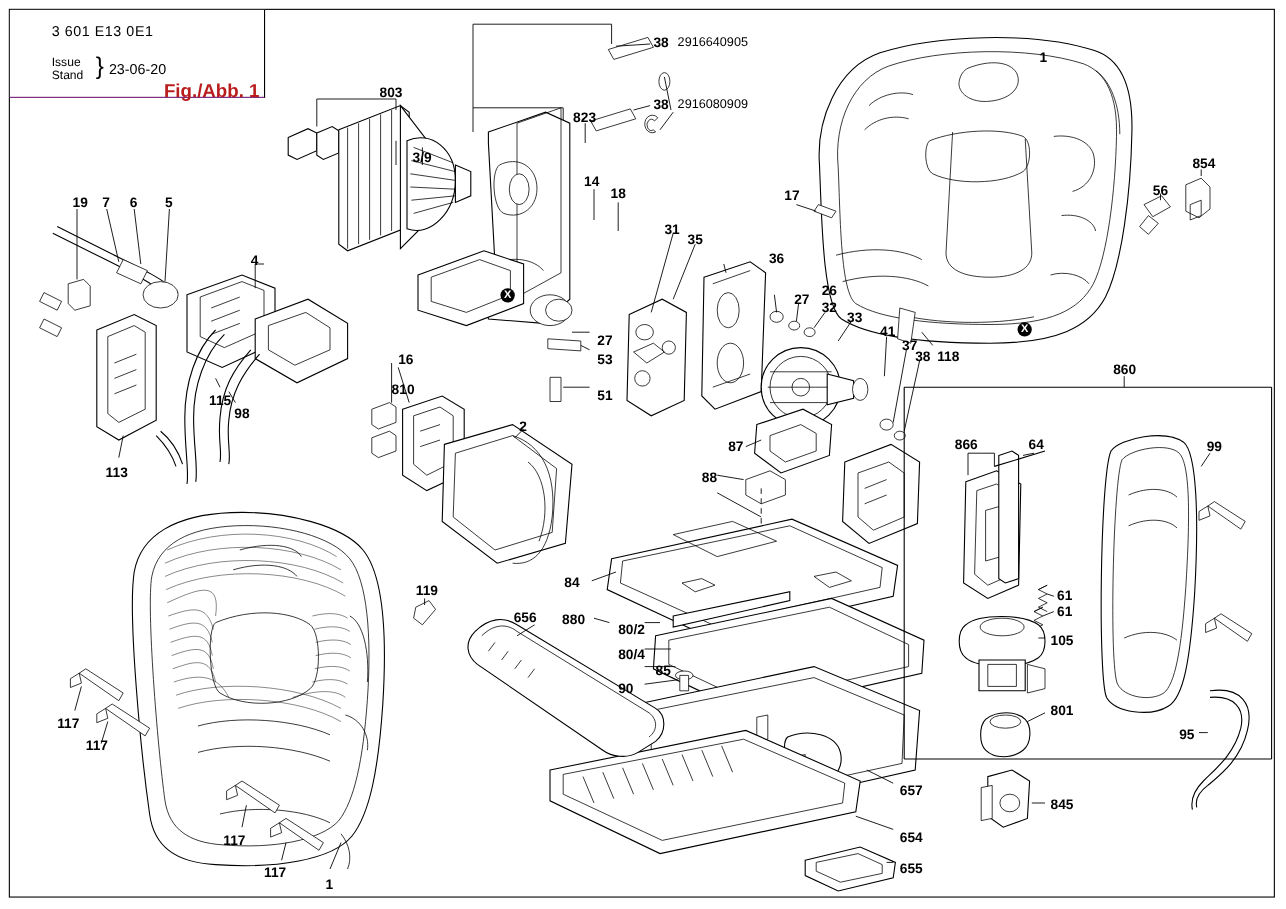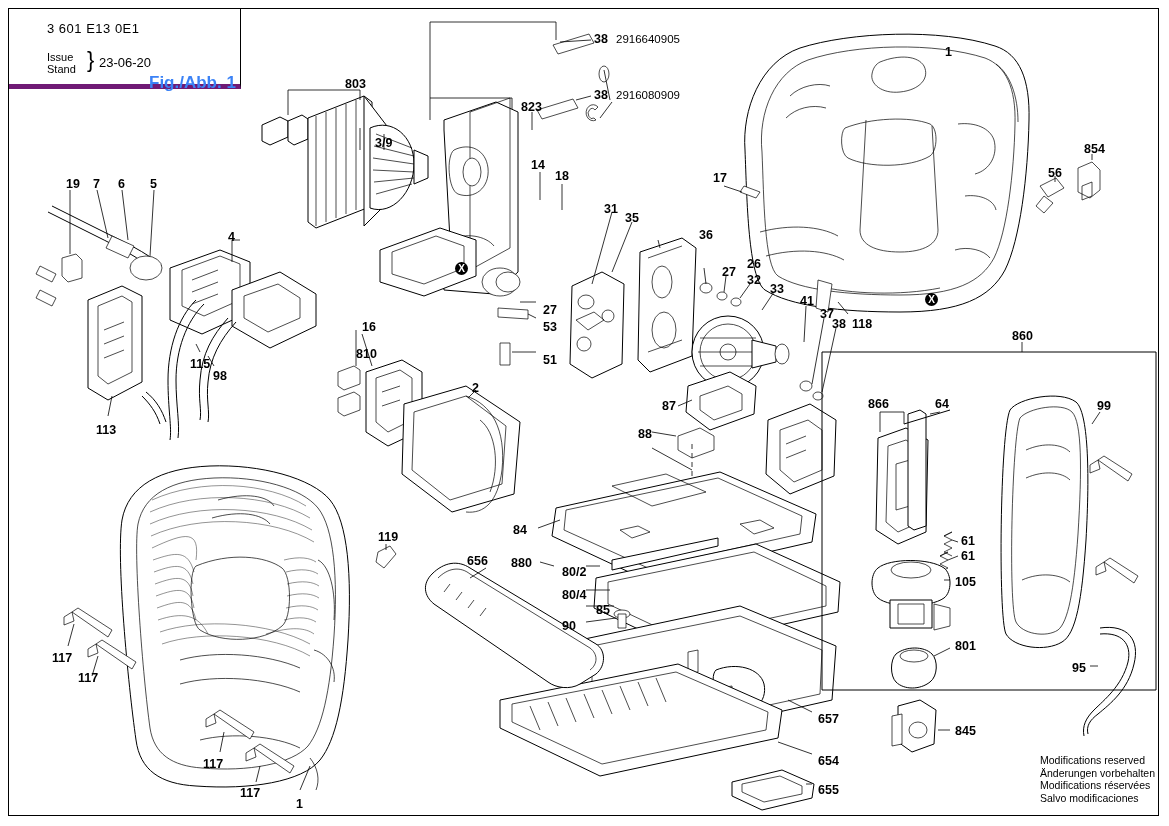--- a/index.html
+++ b/index.html
@@ -27,21 +27,21 @@
     box-sizing: border-box;
   }
   
   .title-block {
     position: absolute;
     left: 9px;
     top: 9px;
     width: 232px;
     height: 80px;
     border-right: 1px solid #000;
-    border-bottom: 5px solid #701a75;
+    border-bottom: 1px solid #701a75;
     box-sizing: border-box;
     background: #fff;
   }
   .tb-partno {
     position: absolute;
     left: 38px;
     top: 12px;
     font-size: 13px;
     letter-spacing: 0.5px;
     color: #000;
@@ -70,21 +70,21 @@
     font-size: 13px;
     color: #000;
     white-space: nowrap;
   }
   .tb-fig {
     position: absolute;
     left: 140px;
     top: 64px;
     font-size: 17px;
     font-weight: bold;
-    color: #3b82f6;
+    color: #b91c1c;
     white-space: nowrap;
     text-align: right;
   }
   
   .lbl {
     position: absolute;
     font-size: 12.5px;
     font-weight: bold;
     color: #000;
     white-space: nowrap;
@@ -539,20 +539,14 @@
       <div class="lbl" style="left: 955px; top: 725px;">845</div>
       <div class="lbl" style="left: 818px; top: 755px;">654</div>
       <div class="lbl" style="left: 818px; top: 784px;">655</div>
     </div>
 
   <div id="xmark-layer">
       <div class="xmark" style="left: 455px; top: 262px;">X</div>
       <div class="xmark" style="left: 925px; top: 293px;">X</div>
     </div>
 
-  <div class="footnote">
-    <div>Modifications reserved</div>
-    <div>Änderungen vorbehalten</div>
-    <div>Modifications réservées</div>
-    <div>Salvo modificaciones</div>
-  </div>
 
 </div>
 
 </body></html>

